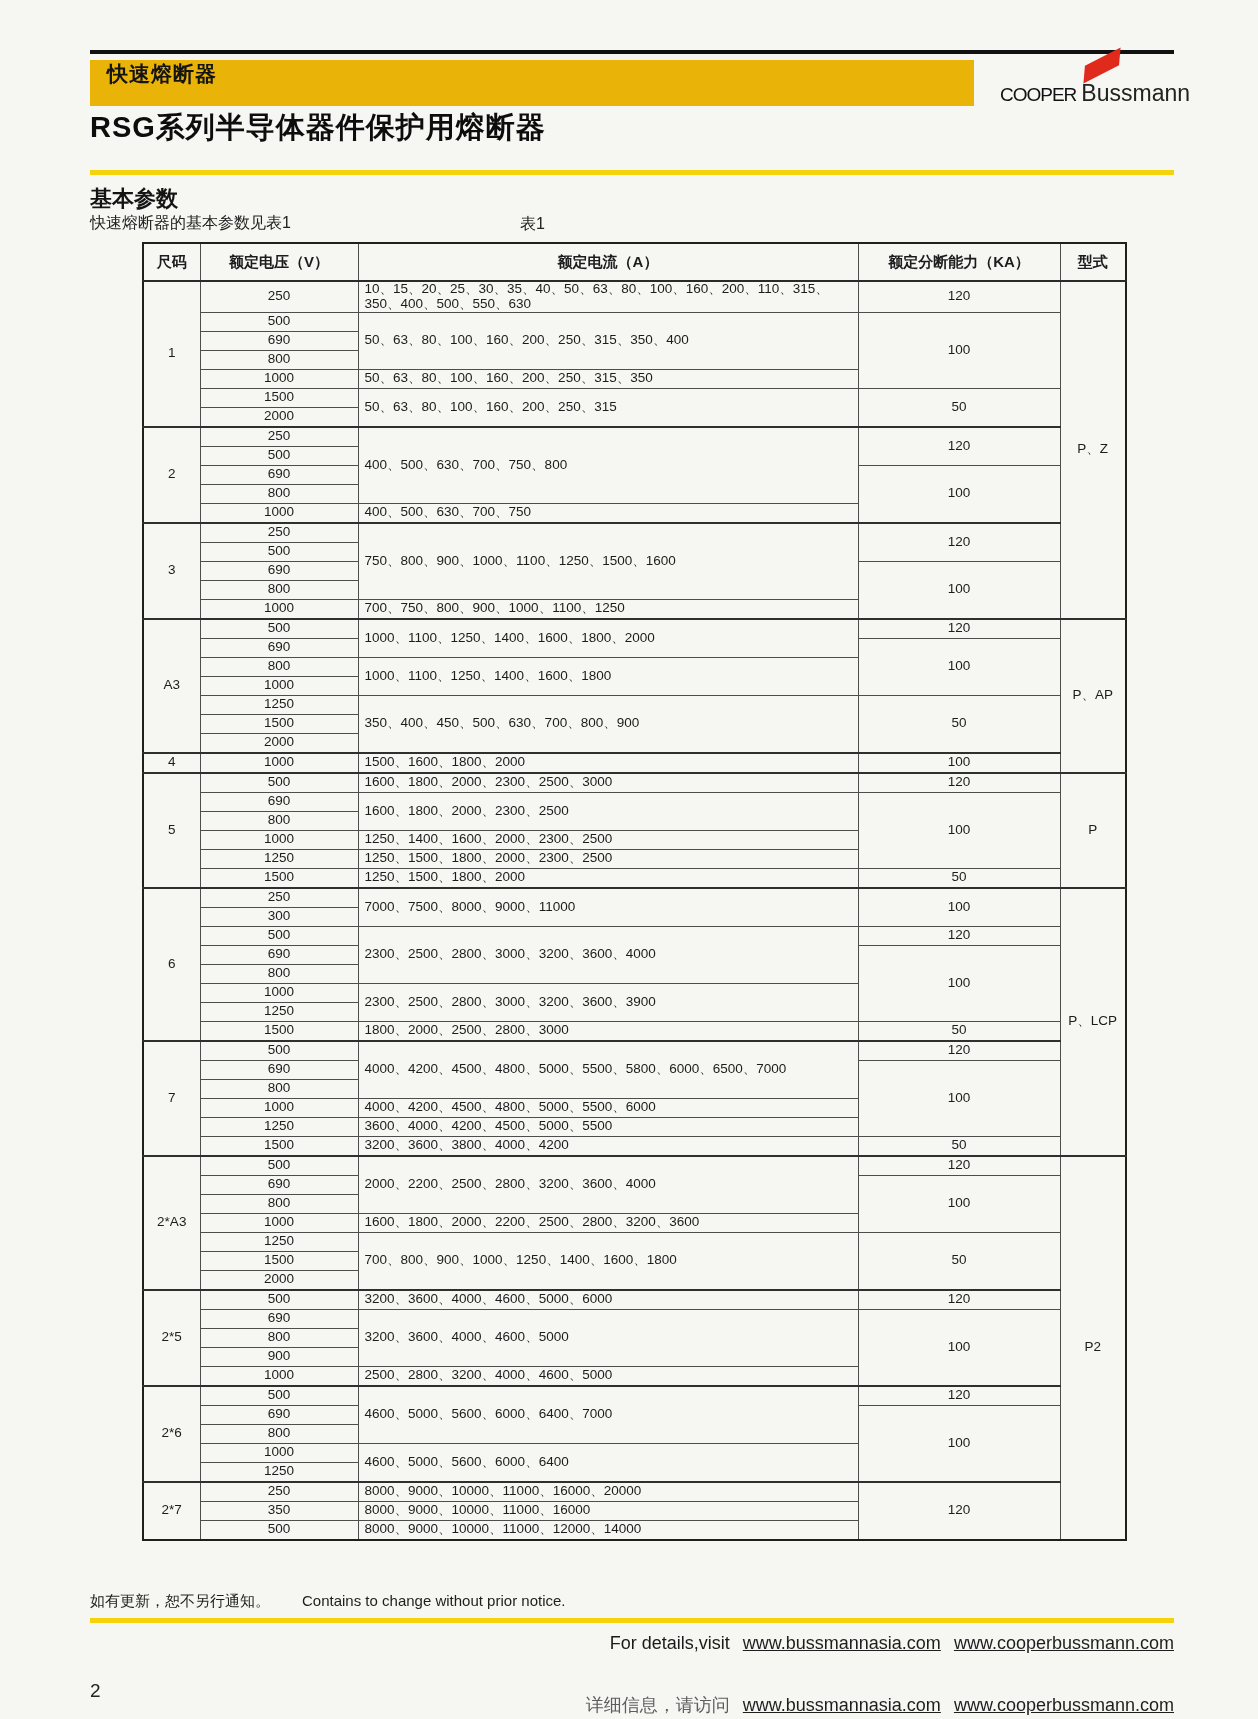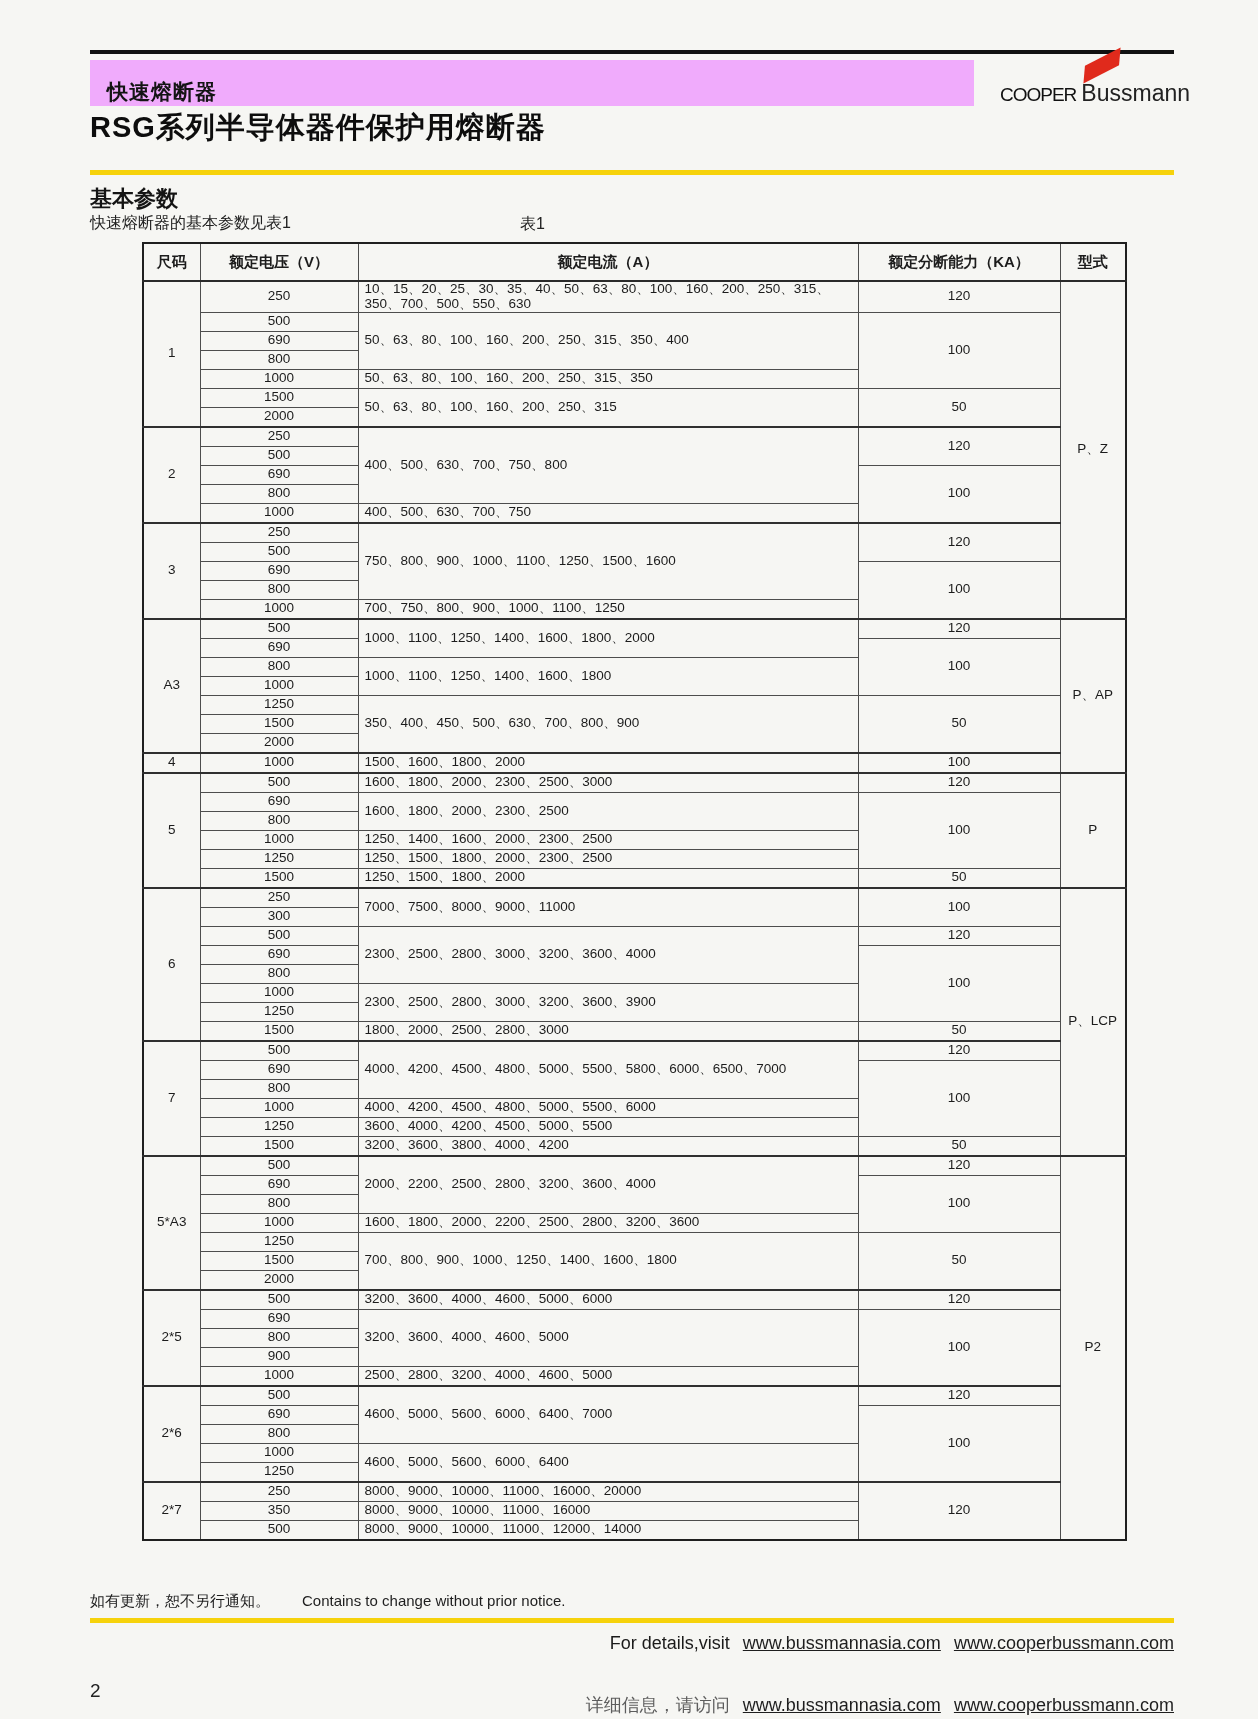--- a/index.html
+++ b/index.html
@@ -10,21 +10,21 @@
     color:#1a1a1a;
     position:relative;
   }
   .page{
     position:absolute;left:0;top:0;width:1258px;height:1719px;
     background:#f6f6f3;overflow:hidden;
   }
   .top-rule{position:absolute;left:90px;top:50px;width:1084px;height:4px;background:#111;}
   .band{
     position:absolute;left:90px;top:60px;width:884px;height:46px;
-    background:#f0abfc;display:flex;align-items:flex-end;
+    background:#eab308;display:flex;align-items:flex-start;
   }
   .band-label{font-size:21px;font-weight:bold;padding-left:17px;letter-spacing:1px;color:#141414;}
   .logo{position:absolute;left:1000px;top:58px;width:178px;height:50px;}
   .logo-flag{
     position:absolute;left:82px;top:0px;width:40px;height:15px;background:#e02a1c;
     transform:rotate(-27deg) skewX(-32deg);
   }
   .logo-text{position:absolute;left:0;top:22px;white-space:nowrap;}
   .logo-cooper{font-size:19px;font-weight:400;letter-spacing:-1px;color:#111;}
   .logo-bussmann{font-size:23px;font-weight:500;color:#222;margin-left:5px;}
@@ -97,21 +97,21 @@
         <th>额定电压（V）</th>
         <th>额定电流（A）</th>
         <th>额定分断能力（KA）</th>
         <th>型式</th>
       </tr>
     </thead>
     <tbody>
         <tr class="sec">
           <td rowspan="7" class="col0">1</td>
           <td class="col1">250</td>
-          <td class="col2">10、15、20、25、30、35、40、50、63、80、100、160、200、250、315、350、700、500、550、630</td>
+          <td class="col2">10、15、20、25、30、35、40、50、63、80、100、160、200、110、315、350、400、500、550、630</td>
           <td class="col3">120</td>
           <td rowspan="17" class="col4">P、Z</td>
         </tr>
         <tr>
           <td class="col1">500</td>
           <td rowspan="3" class="col2">50、63、80、100、160、200、250、315、350、400</td>
           <td rowspan="4" class="col3">100</td>
         </tr>
         <tr>
           <td class="col1">690</td>
@@ -288,21 +288,21 @@
         <tr>
           <td class="col1">1250</td>
           <td class="col2">3600、4000、4200、4500、5000、5500</td>
         </tr>
         <tr>
           <td class="col1">1500</td>
           <td class="col2">3200、3600、3800、4000、4200</td>
           <td class="col3">50</td>
         </tr>
         <tr class="sec">
-          <td rowspan="7" class="col0">5*A3</td>
+          <td rowspan="7" class="col0">2*A3</td>
           <td class="col1">500</td>
           <td rowspan="3" class="col2">2000、2200、2500、2800、3200、3600、4000</td>
           <td class="col3">120</td>
           <td rowspan="20" class="col4">P2</td>
         </tr>
         <tr>
           <td class="col1">690</td>
           <td rowspan="3" class="col3">100</td>
         </tr>
         <tr>

